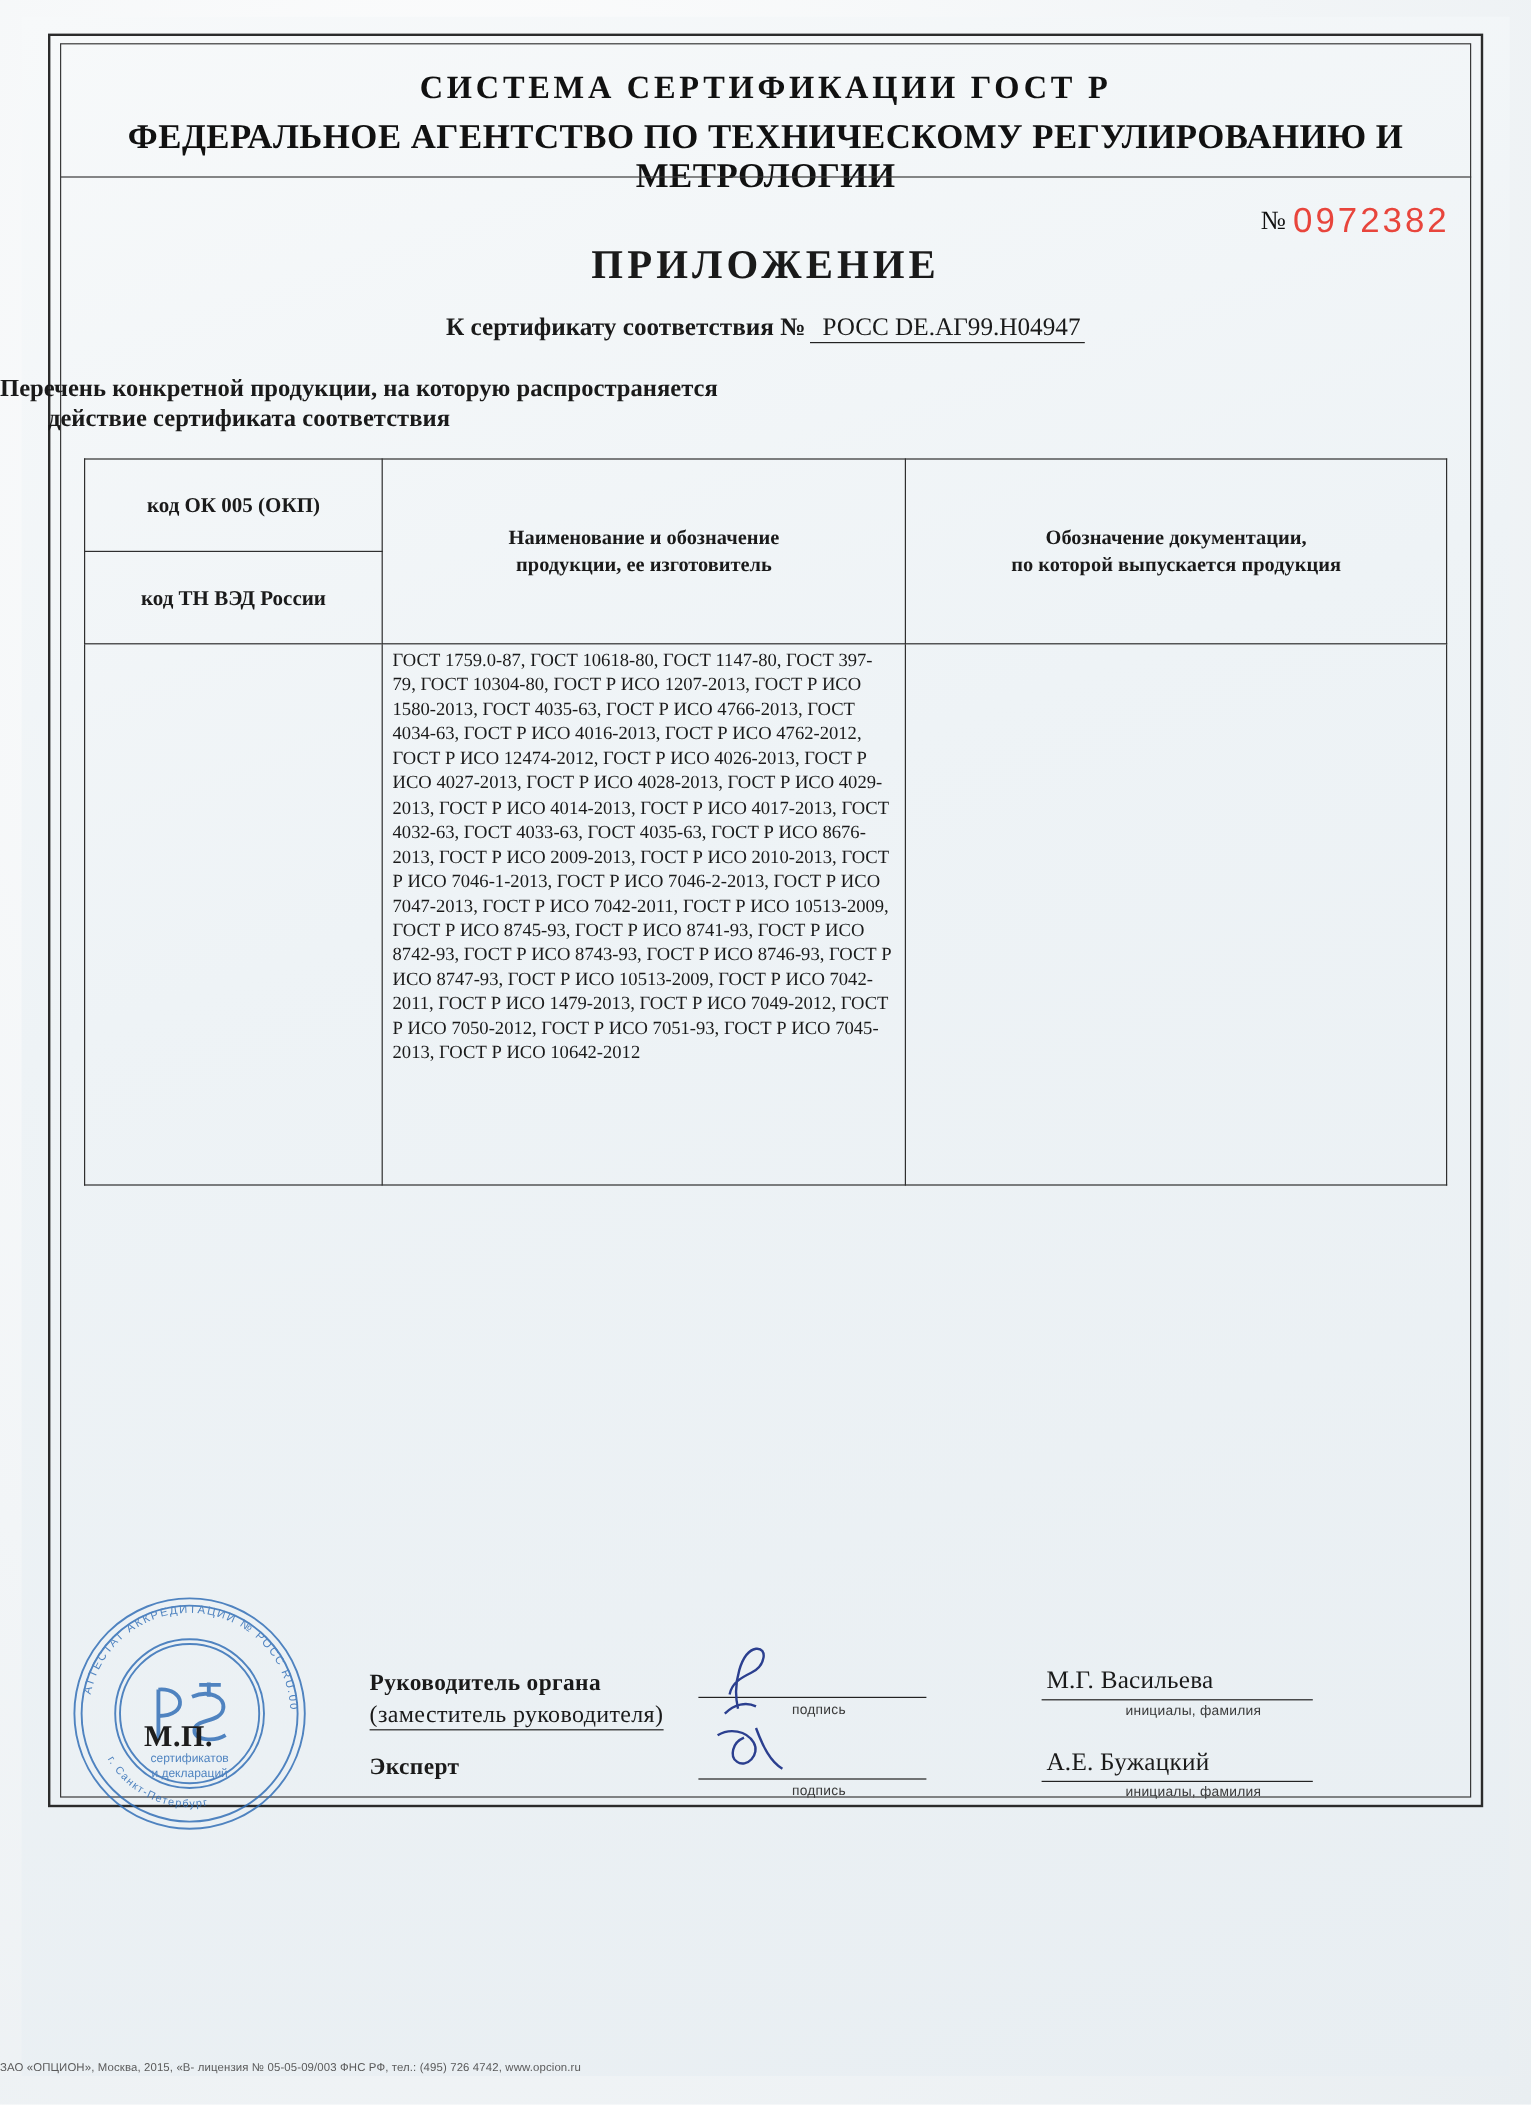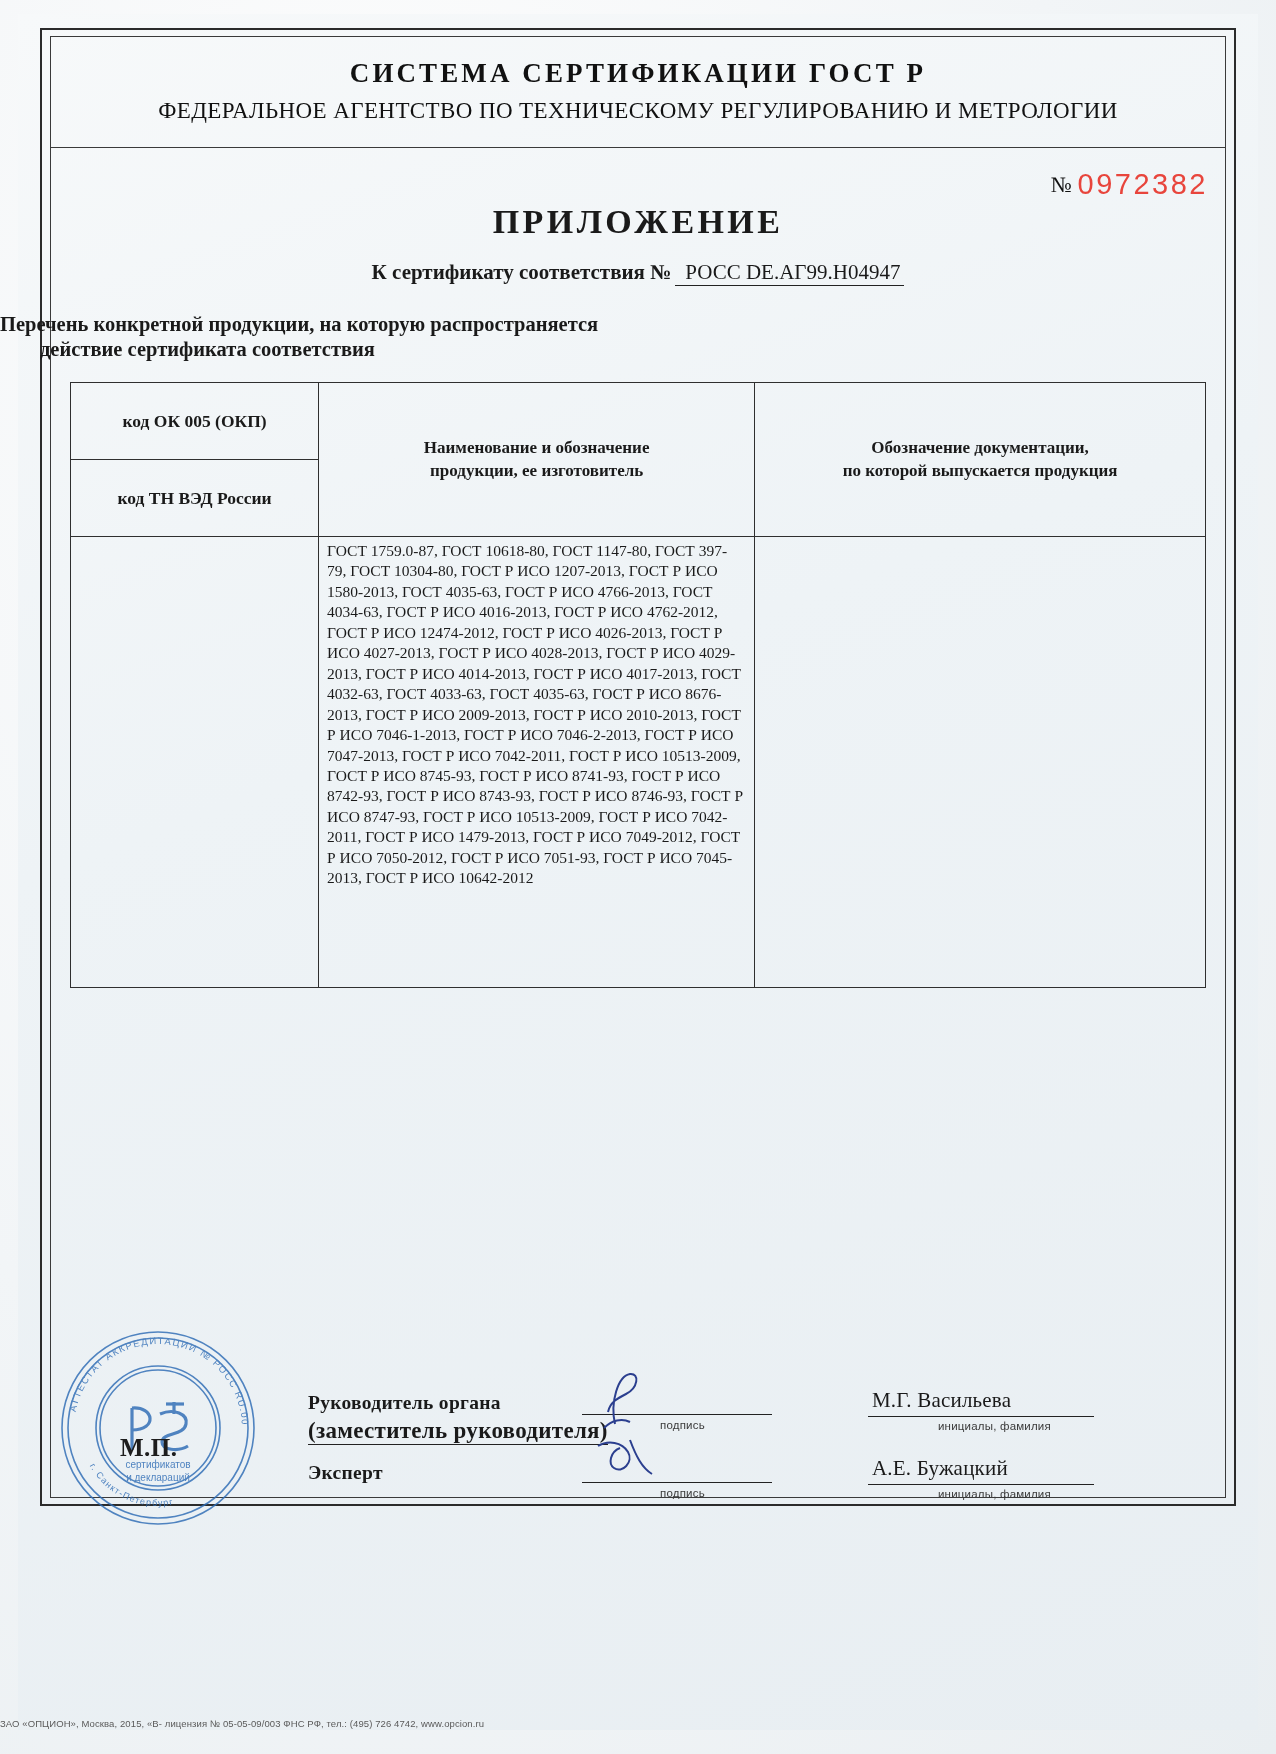--- a/index.html
+++ b/index.html
@@ -56,22 +56,22 @@
     text-align: center;
   }
   .hdr-title {
     font-size: 27px;
     font-weight: bold;
     letter-spacing: 3.1px;
     padding-top: 18px;
     color: #111;
   }
   .hdr-sub {
-    font-size: 23px;
-    font-weight: normal;
+    font-size: 29px;
+    font-weight: bold;
     letter-spacing: 0.4px;
     padding-top: 9px;
     padding-bottom: 10px;
     color: #111;
   }
   .hdr-rule {
     position: absolute;
     left: 50px; top: 147px;
     width: 1176px;
     border-top: 1px solid #3a3a3a;
@@ -180,22 +180,22 @@
     width: 1276px;
     height: 140px;
   }
   .sig-label {
     position: absolute;
     font-size: 19.5px;
     font-weight: bold;
     letter-spacing: 0.3px;
   }
   .sig-label.small {
-    font-size: 23px;
-    font-weight: bold;
+    font-size: 20px;
+    font-weight: normal;
     border-bottom: 1px solid #222;
   }
   .sig-line {
     position: absolute;
     border-bottom: 1px solid #222;
   }
   .sig-cap {
     position: absolute;
     font-size: 11.5px;
     font-family: "Liberation Sans", sans-serif;

